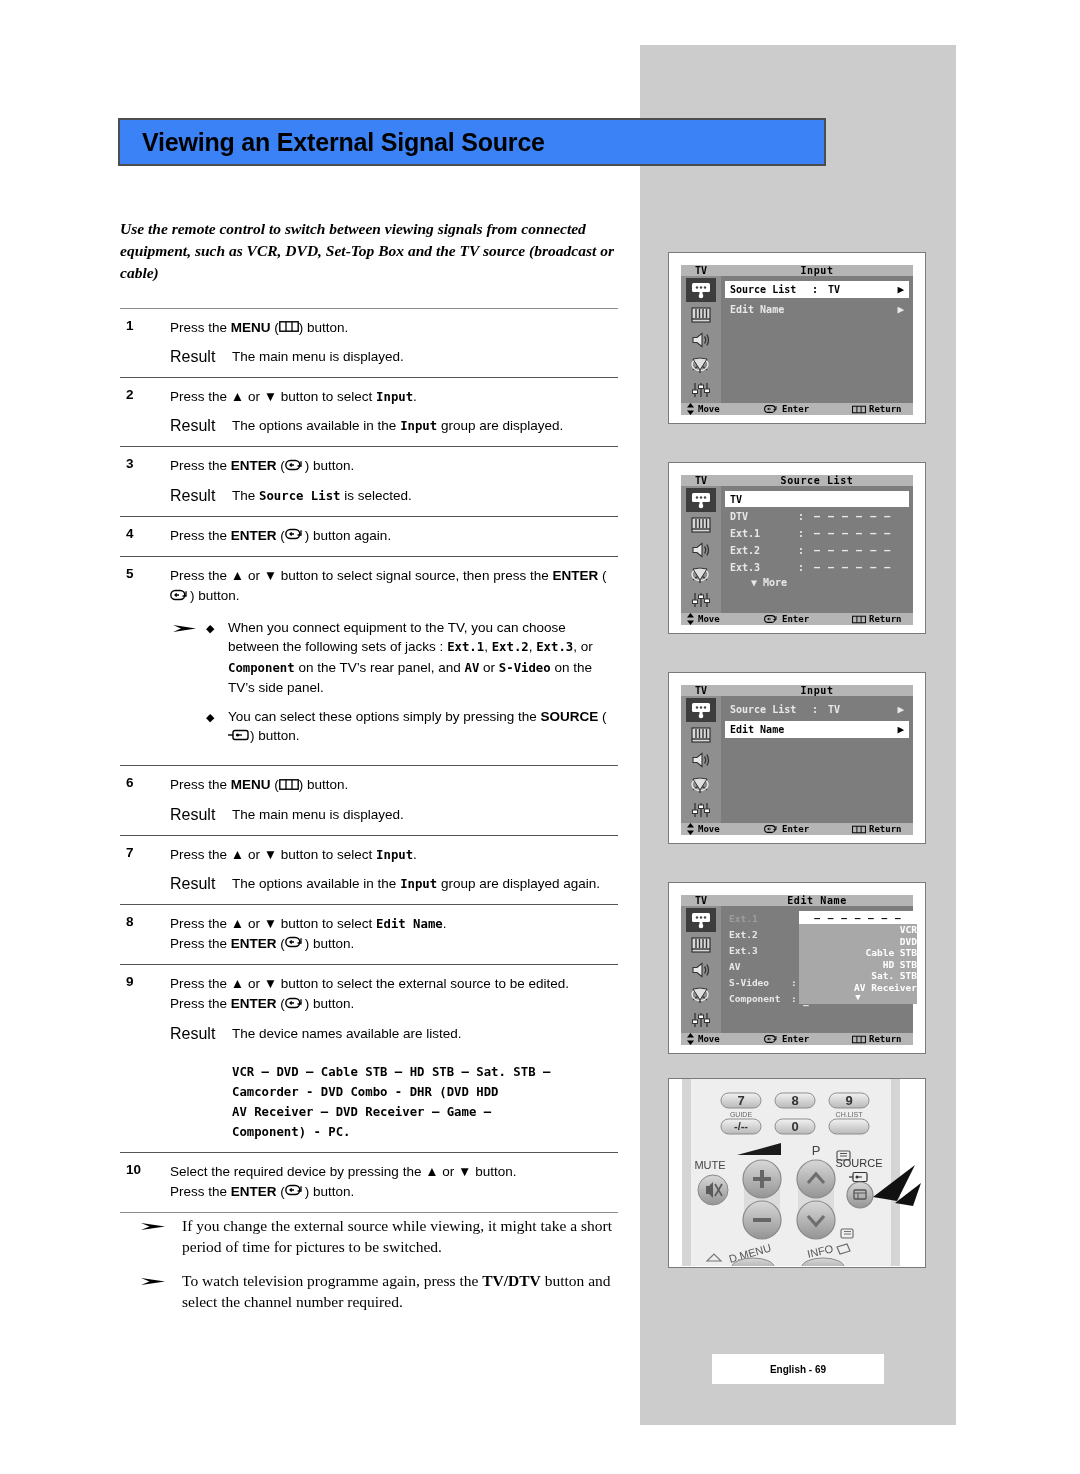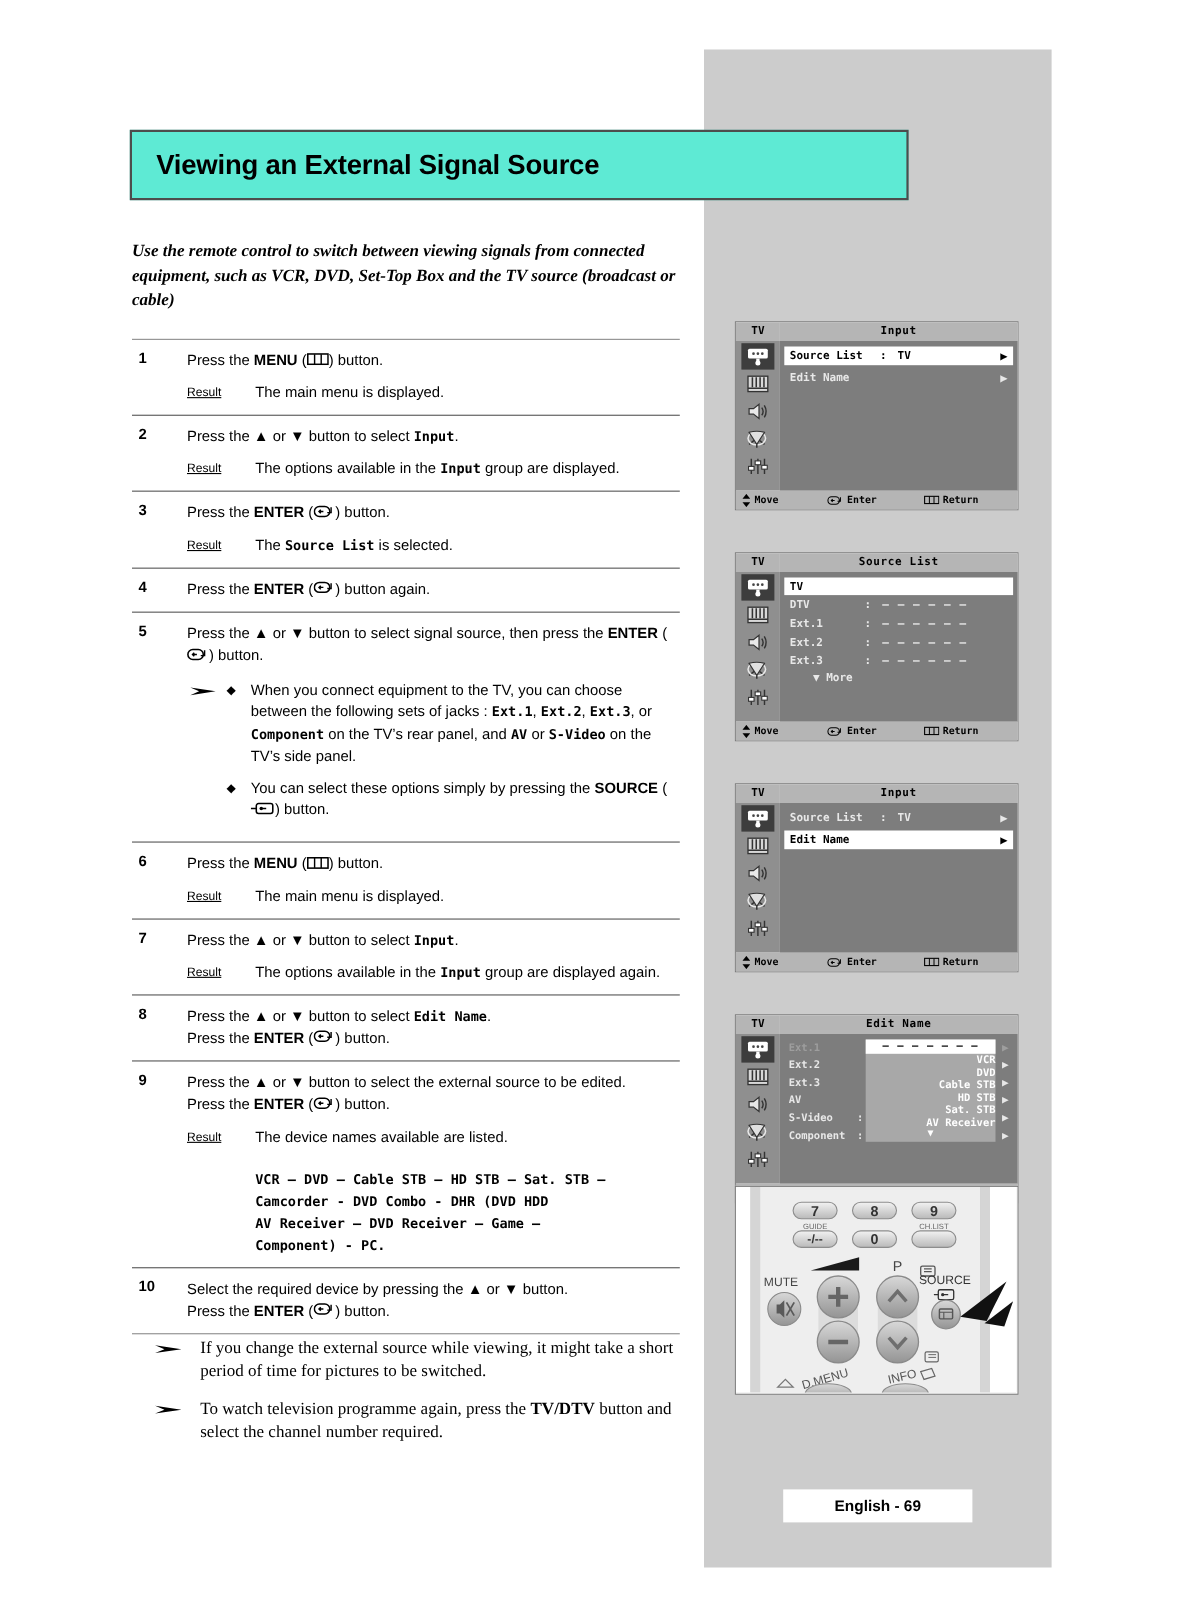--- a/index.html
+++ b/index.html
@@ -16,22 +16,22 @@
     position: absolute;
     left: 640px; top: 45px;
     width: 316px; height: 1380px;
     background: #cccccc;
   }
 
   
   .title-box {
     position: absolute;
     left: 118px; top: 118px;
-    width: 708px; height: 64px;
-    background: #5eead4;
+    width: 708px; height: 48px;
+    background: #3b82f6;
     border: 2px solid #4d4d4d;
     display: flex; align-items: center;
   }
   .title-box .title-text {
     font-size: 25px; font-weight: bold;
     color: #000; padding-left: 22px;
     letter-spacing: -0.2px;
   }
 
   
@@ -52,22 +52,22 @@
   .rule-dark { border-top: 1.6px solid #555; }
   .step { display: flex; padding: 9px 0 10px 0; }
   .step .num {
     width: 50px; flex: 0 0 50px;
     font-size: 13.5px; font-weight: bold; color: #000;
     text-align: left; padding-left: 6px;
   }
   .step .body { flex: 1; font-size: 13.5px; line-height: 20px; color: #000; }
   .result-row { display: flex; margin-top: 9px; }
   .result-label {
-    flex: 0 0 62px; font-size: 11px;
-    text-decoration: underline; color: #000;
+    flex: 0 0 62px; font-size: 16px;
+    color: #000;
   }
   .result-text { flex: 1; font-size: 13.5px; line-height: 19px; }
   .mono { font-family: "DejaVu Sans Mono", monospace; font-size: 12.3px; font-weight: bold; }
   .bold { font-weight: bold; }
 
   
   .bullets { margin-top: 11px; position: relative; padding-left: 36px; }
   .bullet-row { display: flex; margin-bottom: 9px; }
   .bullet-dia { flex: 0 0 22px; font-size: 11px; line-height: 20px; color: #000; }
   .bullet-txt { flex: 1; font-size: 13.5px; line-height: 19.5px; }
@@ -90,22 +90,21 @@
     font-family: "Liberation Serif", serif;
     font-size: 15.5px; line-height: 21px; color: #000;
   }
 
   
   .osd {
     position: absolute;
     width: 258px; height: 172px;
     background: #ffffff;
     border: 1.5px solid #7a7a7a;
-    padding: 0;
-    margin-top: 40px;
+    padding: 12px;
   }
   .osd-inner { width: 100%; height: 100%; display: flex; flex-direction: column;
     font-family: "DejaVu Sans Mono", monospace; }
   .osd-top { display: flex; height: 17px; }
   .osd-tv {
     width: 40px; background: #b5b5b5; color: #000;
     font-size: 10px; font-weight: bold;
     display: flex; align-items: center; justify-content: center;
   }
   .osd-title {
@@ -201,21 +200,21 @@
   }
   .rm-svg { display: block; }
 
   
   .footer {
     position: absolute;
     left: 712px; top: 1354px;
     width: 172px; height: 30px;
     background: #ffffff;
     display: flex; align-items: center; justify-content: center;
-    font-size: 14px; font-weight: bold; color: #000;
+    font-size: 10px; font-weight: bold; color: #000;
   }
 
   .ico { display: inline-block; vertical-align: middle; }
 </style>
 </head>
 <body>
 
 <div id="page">
 
   <div class="grey-panel"></div>

